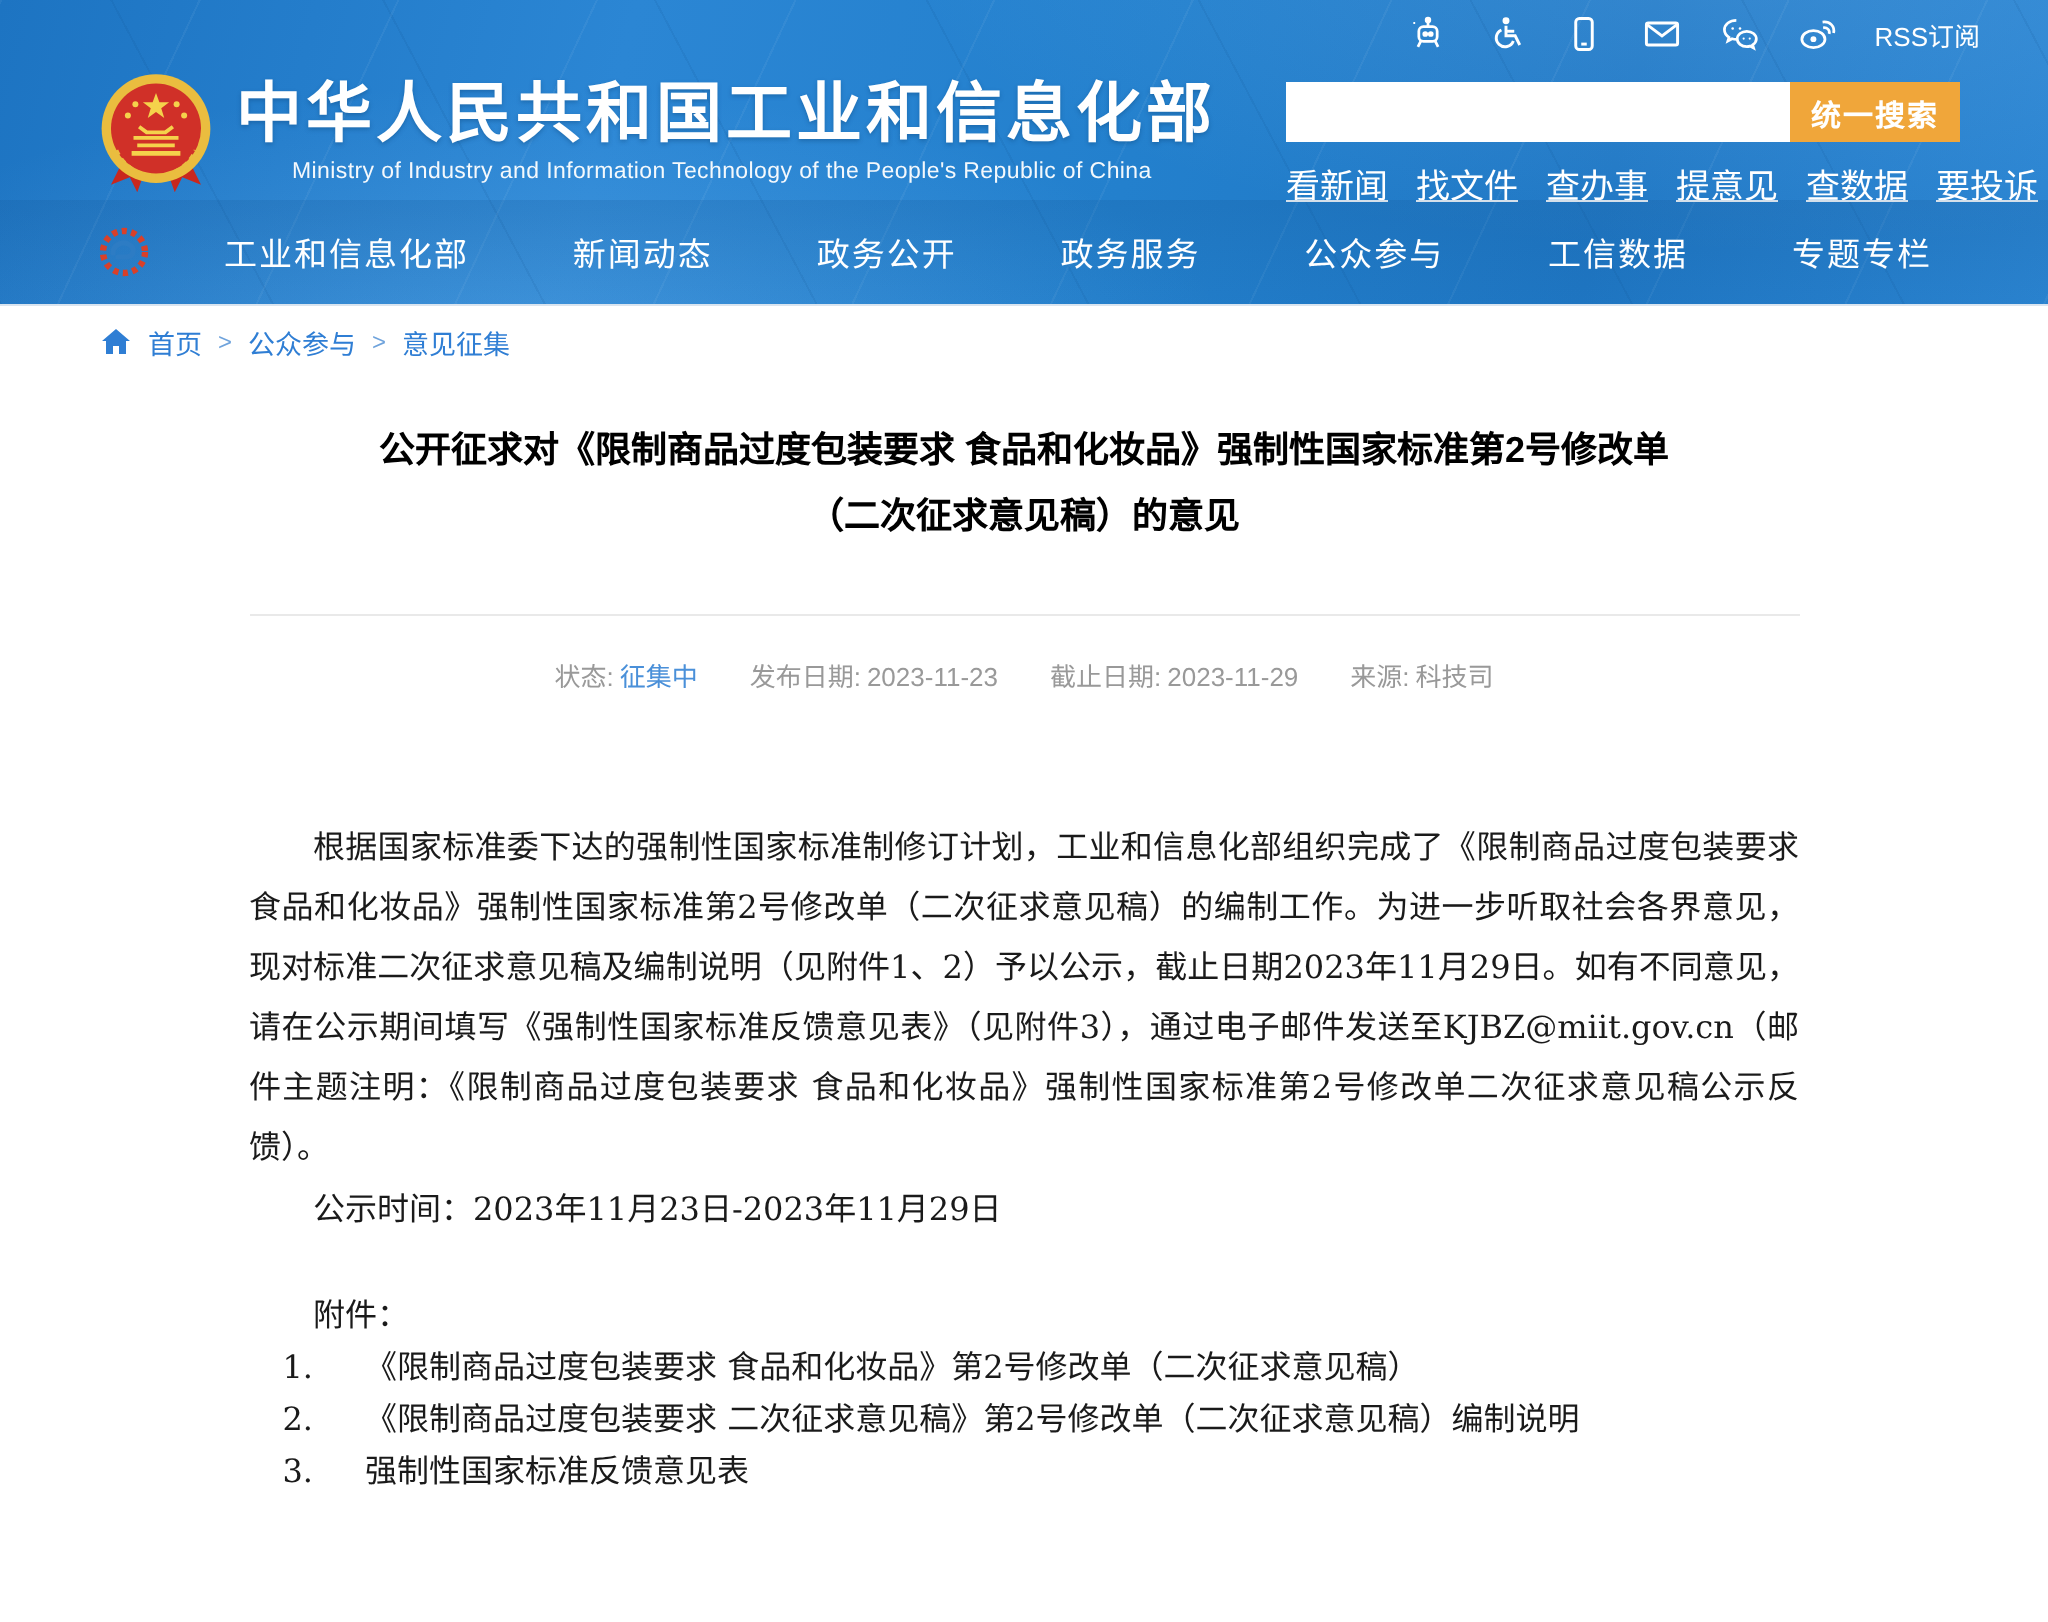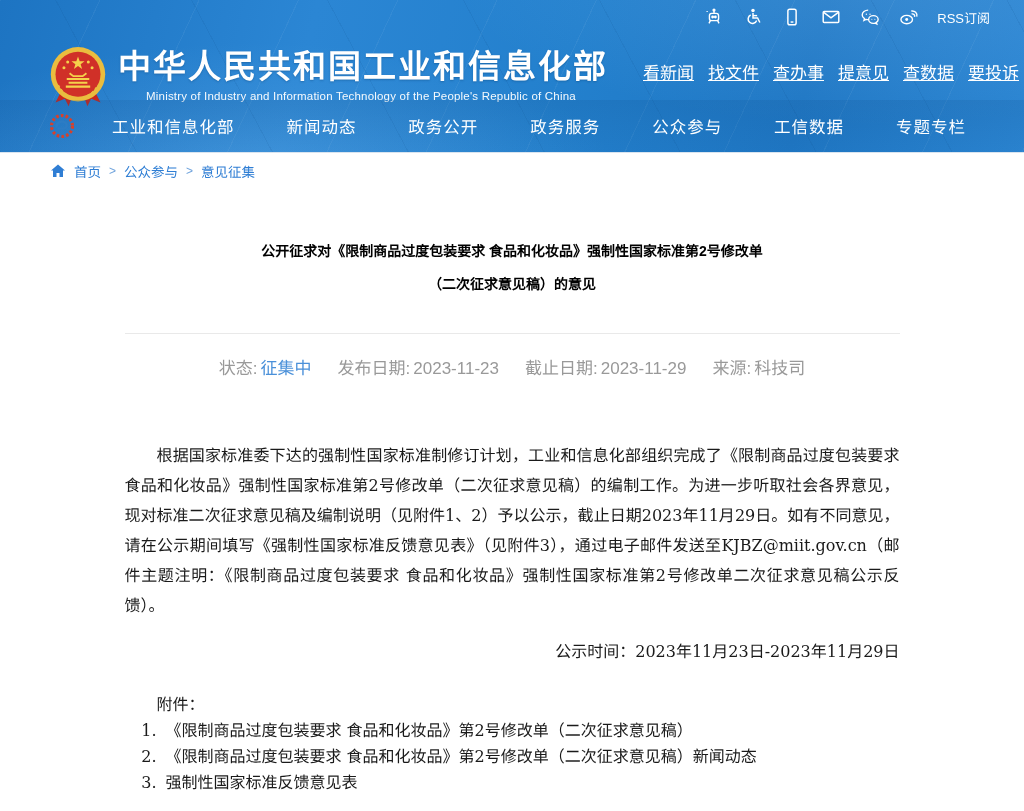--- a/index.html
+++ b/index.html
@@ -19,21 +19,21 @@
   .masthead::after{ 
     content:""; position:absolute; inset:0; pointer-events:none;
     background:
       repeating-linear-gradient(115deg, rgba(255,255,255,.05) 0 1px, transparent 1px 90px),
       repeating-linear-gradient(62deg, rgba(10,70,130,.10) 0 1px, transparent 1px 120px);
   }
   .topbar { position:absolute; top:6px; right:34px; display:flex; align-items:center; gap:17px; z-index:3; }
   .topbar .tb-icon { width:22px; height:22px; display:flex; align-items:center; justify-content:center; cursor:pointer; }
   .topbar .rss { color:#fff; font-size:13px; cursor:pointer; }
 
-  .banner { position:absolute; top:36px; left:0; width:100%; height:64px; z-index:3;margin-top:10px; }
+  .banner { position:absolute; top:36px; left:0; width:100%; height:64px; z-index:3; }
   .emblem { position:absolute; left:48px; top:0; width:60px; height:64px; }
   .site-ident { position:absolute; left:118px; top:2px; color:#fff; cursor:pointer; }
   .site-name { font-size:33px; font-weight:bold; letter-spacing:2px; line-height:38px; text-shadow:0 1px 2px rgba(10,60,110,.35); }
   .site-name-en { font-size:11.5px; margin-top:4px; opacity:.95; letter-spacing:.2px;padding-left:28px; }
 
   .search-area { position:absolute; right:44px; top:5px; width:337px; z-index:3; }
   .search-row { display:flex; }
   .search-input { flex:1; height:30px; border:none; outline:none; background:#fff; padding:0 8px; font-size:14px; }
   .search-btn { width:85px; height:30px; border:none; background:#f0a63a; color:#fff; font-size:15px; font-weight:bold; cursor:pointer; letter-spacing:1px; }
   .quick-links { display:flex; gap:14px; margin-top:8px; }
@@ -45,36 +45,36 @@
   .nav-items { display:flex; justify-content:space-between; align-items:center; margin:0 58px 0 112px; width:calc(100% - 170px); }
   .nav-items span { color:#fff; font-size:16.5px; cursor:pointer; white-space:nowrap; letter-spacing:1px; }
 
   
   .breadcrumb { display:flex; align-items:center; gap:8px; padding:8px 0 0 50px; font-size:13.5px; color:#2f7ed4; }
   .breadcrumb .crumb { color:#2f7ed4; cursor:pointer; }
   .breadcrumb .sep { color:#6fa3dc; font-size:12px; }
 
   
   .article { width:775px; margin:0 auto; }
-  .article-title { margin-top:54px; text-align:center; font-size:14px; line-height:33px; font-weight:bold; color:#000;
+  .article-title { margin-top:28px; text-align:center; font-size:18px; line-height:33px; font-weight:bold; color:#000;
     font-family:"Liberation Sans","DejaVu Sans",sans-serif; }
   .divider { border:none; border-top:1px solid #e9e9e9; margin-top:32px; }
-  .meta { display:flex; justify-content:center; gap:26px; margin-top:20px; font-size:17px; color:#999; }
+  .meta { display:flex; justify-content:center; gap:26px; margin-top:20px; font-size:13px; color:#999; }
   .meta .lbl { margin-right:3px; }
   .meta .status-value { color:#4a90d9; }
 
   .body-text { font-family:"DejaVu Serif","Liberation Serif",serif; color:#1a1a1a; font-size:16px; }
   .paragraph { margin-top:62px; line-height:30px; text-indent:2em; text-align:justify; }
   .info-line { line-height:27px; text-indent:2em; }
-  .info-lines { margin-top:17px;text-align:right; }
+  .info-lines { margin-top:2px; }
   .attachments { margin-top:27px; }
   .att-label { line-height:26px; text-indent:2em; }
   .att-item { line-height:26px; display:flex; }
   .att-item .num { width:26px; text-align:right; margin-left:6px; }
-  .att-item .txt { margin-left:9px; cursor:pointer; }
+  .att-item .txt { margin-left:26px; cursor:pointer; }
 </style>
 </head>
 <body>
 
 <div class="screen">
 
   <header class="masthead">
 
     <div class="topbar">
       <span class="tb-icon">
@@ -145,20 +145,24 @@
           <path d="M23 29 l4 3 h10 l4 -3" stroke="#f5d24b" stroke-width="2" fill="none"></path>
           <path d="M10 42 a24 24 0 0 0 44 0" fill="none" stroke="#eabd3f" stroke-width="4" stroke-dasharray="3 2.5"></path>
         </svg>
       </span>
       <div class="site-ident">
         <div class="site-name">中华人民共和国工业和信息化部</div>
         <div class="site-name-en">Ministry of Industry and Information Technology of the People's Republic of China</div>
       </div>
 
       <div class="search-area">
+        <div class="search-row">
+          <input class="search-input" type="text" placeholder="" style="">
+          <button class="search-btn">统一搜索</button>
+        </div>
         <div class="quick-links">
           <span>看新闻</span>
           <span>找文件</span>
           <span>查办事</span>
           <span>提意见</span>
           <span>查数据</span>
           <span>要投诉</span>
         </div>
       </div>
     </div>
@@ -226,21 +230,21 @@
       </div>
 
       <div class="attachments">
         <div class="att-label">附件：</div>
         <div class="att-item">
           <span class="num">1.</span>
           <span class="txt">《限制商品过度包装要求 食品和化妆品》第2号修改单（二次征求意见稿）</span>
         </div>
         <div class="att-item">
           <span class="num">2.</span>
-          <span class="txt">《限制商品过度包装要求 食品和化妆品》第2号修改单（二次征求意见稿）新闻动态</span>
+          <span class="txt">《限制商品过度包装要求 二次征求意见稿》第2号修改单（二次征求意见稿）编制说明</span>
         </div>
         <div class="att-item">
           <span class="num">3.</span>
           <span class="txt">强制性国家标准反馈意见表</span>
         </div>
       </div>
 
     </div>
   </main>
 

